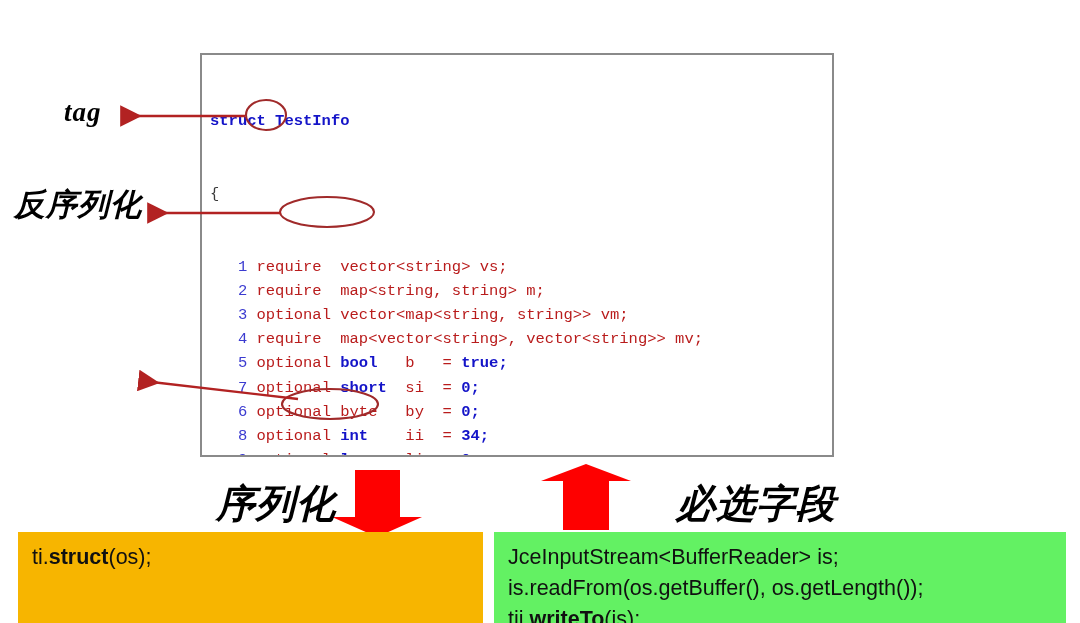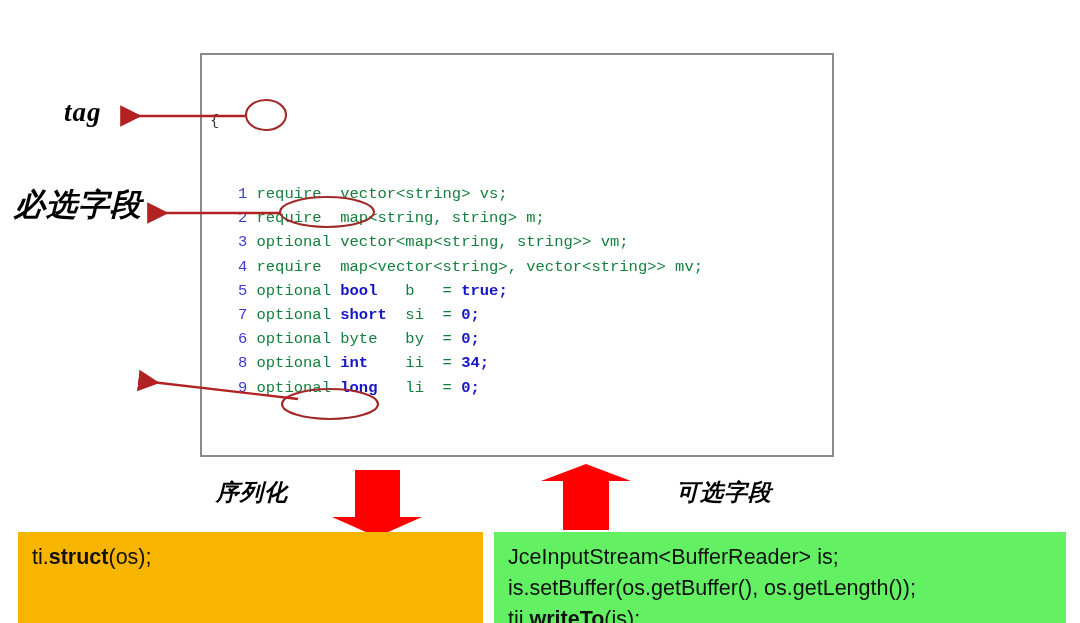--- a/index.html
+++ b/index.html
@@ -41,32 +41,32 @@
     left:8px;top:6px;
     font-family:"Liberation Mono","DejaVu Sans Mono",monospace;
     font-size:15.5px;
     line-height:24.2px;
     color:#3a3a3a;
     white-space:pre;
   }
   .code-line{height:24.2px;white-space:pre;}
   .kw{color:#1414c8;font-weight:bold;}
   .ln{color:#3b3bd0;}
-  .plain{color:#15803d;}
+  .plain{color:#b91c1c;}
 
   
   .overlay{position:absolute;left:0;top:0;width:1080px;height:623px;pointer-events:none;}
 
   
   .mid-label{
     position:absolute;
     font-family:Liberation Serif, serif;
     font-weight:bold;
     font-style:italic;
-    font-size:23px;
+    font-size:39px;
     color:#000000;
     white-space:nowrap;
     letter-spacing:1px;
   }
   .mid-ser{left:216px;top:437px;}
   .mid-deser{left:676px;top:437px;}
 
   
   .box{
     position:absolute;
@@ -102,24 +102,25 @@
     white-space:nowrap;
     letter-spacing:.5px;
   }
 </style>
 </head>
 <body>
 
 <div id="stage">
 
   <div class="anno anno-tag">tag</div>
-  <div class="anno anno-opt">必选字段</div>
+  <div class="anno anno-opt">反序列化</div>
 
   <div class="code-panel">
     <div class="code-inner">
+      <div class="code-line"><span class="kw">struct TestInfo</span></div>
       <div class="code-line">{</div>
       <div id="code-body"><div class="code-line"><span class="plain">  </span><span class="ln"> 1 </span><span class="plain">require  </span><span class="plain">vector&lt;string&gt; </span><span class="plain">vs;</span></div><div class="code-line"><span class="plain">  </span><span class="ln"> 2 </span><span class="plain">require  </span><span class="plain">map&lt;string, string&gt; </span><span class="plain">m;</span></div><div class="code-line"><span class="plain">  </span><span class="ln"> 3 </span><span class="plain">optional </span><span class="plain">vector&lt;map&lt;string, string&gt;&gt; </span><span class="plain">vm;</span></div><div class="code-line"><span class="plain">  </span><span class="ln"> 4 </span><span class="plain">require  </span><span class="plain">map&lt;vector&lt;string&gt;, vector&lt;string&gt;&gt; </span><span class="plain">mv;</span></div><div class="code-line"><span class="plain">  </span><span class="ln"> 5 </span><span class="plain">optional </span><span class="kw">bool   </span><span class="plain">b   </span><span class="plain">= </span><span class="kw">true;</span></div><div class="code-line"><span class="plain">  </span><span class="ln"> 7 </span><span class="plain">optional </span><span class="kw">short  </span><span class="plain">si  </span><span class="plain">= </span><span class="kw">0;</span></div><div class="code-line"><span class="plain">  </span><span class="ln"> 6 </span><span class="plain">optional </span><span class="plain">byte   </span><span class="plain">by  </span><span class="plain">= </span><span class="kw">0;</span></div><div class="code-line"><span class="plain">  </span><span class="ln"> 8 </span><span class="plain">optional </span><span class="kw">int    </span><span class="plain">ii  </span><span class="plain">= </span><span class="kw">34;</span></div><div class="code-line"><span class="plain">  </span><span class="ln"> 9 </span><span class="plain">optional </span><span class="kw">long   </span><span class="plain">li  </span><span class="plain">= </span><span class="kw">0;</span></div></div>
       
     </div>
   </div>
 
   <svg class="overlay" viewBox="0 0 1080 623">
     <defs>
       <marker id="ah" markerWidth="9" markerHeight="9" refX="7" refY="4.5" orient="auto">
         <path d="M9,0 L9,9 L0,4.5 z" fill="#b22222"></path>
@@ -135,26 +136,26 @@
     <ellipse cx="330" cy="364" rx="48" ry="15" fill="none" stroke="#a02a2a" stroke-width="2.1"></ellipse>
     <line x1="298" y1="359" x2="143" y2="341" stroke="#b22222" stroke-width="2.4" marker-end="url(#ah)"></line>
   </svg>
 
   <svg class="overlay" viewBox="0 0 1080 623">
     <polygon points="355,430 400,430 400,477 422,477 377,497 332,477 355,477" fill="#fe0000"></polygon>
     <polygon points="563,490 563,441 541,441 586,424 631,441 609,441 609,490" fill="#fe0000"></polygon>
   </svg>
 
   <div class="mid-label mid-ser">序列化</div>
-  <div class="mid-label mid-deser">可选字段</div>
+  <div class="mid-label mid-deser">必选字段</div>
 
   <div class="box box-out">
     <span class="box-line"><span>ti.</span><b>struct</b><span>(os);</span></span>
   </div>
 
   <div class="box box-in">
     <span class="box-line">JceInputStream&lt;BufferReader&gt; is;</span>
-    <span class="box-line">is.setBuffer(os.getBuffer(), os.getLength());</span>
+    <span class="box-line">is.readFrom(os.getBuffer(), os.getLength());</span>
     <span class="box-line"><span>tii.</span><b>writeTo</b><span>(is);</span></span>
   </div>
 
   <div class="watermark">CSDN @唏噗</div>
 </div>
 
 </body></html>

